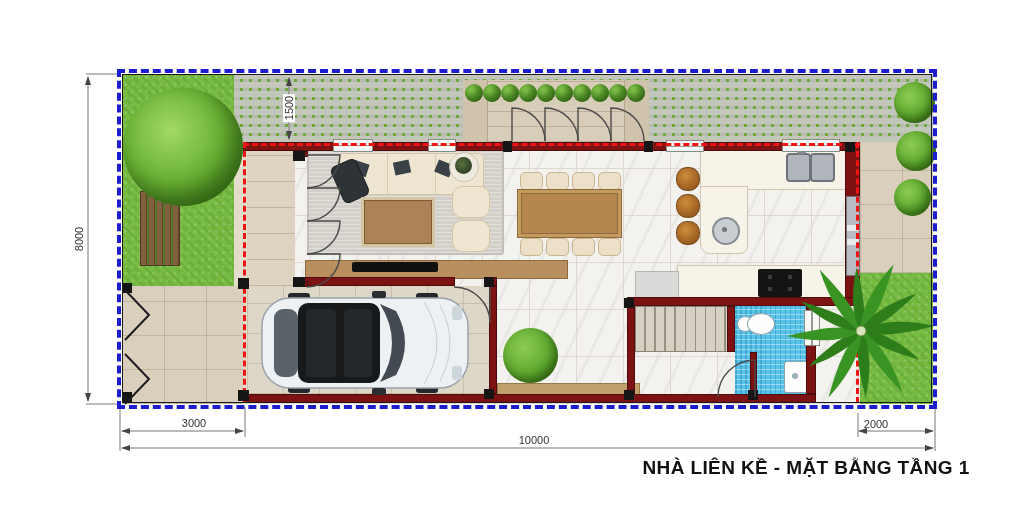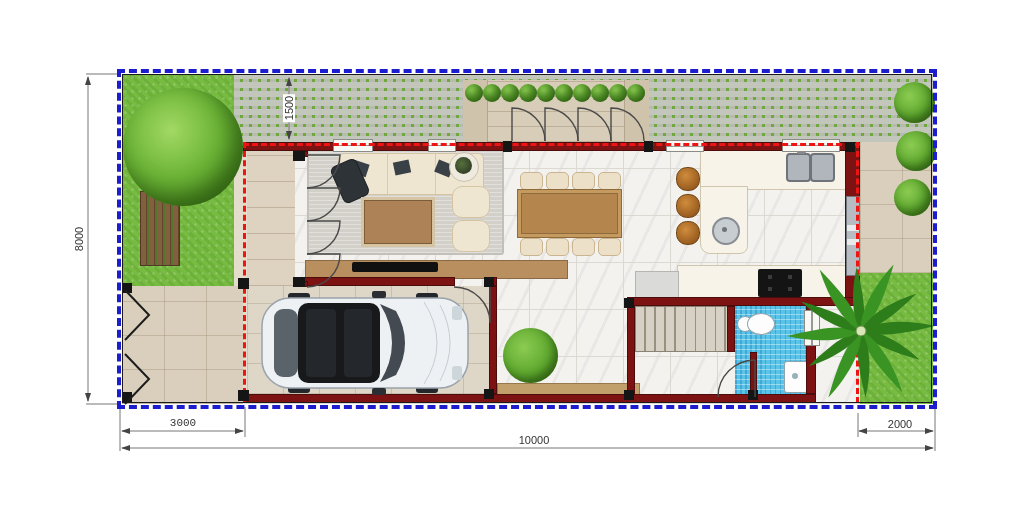--- a/index.html
+++ b/index.html
@@ -264,17 +264,18 @@
       <line x1="859" y1="431" x2="933" y2="431" marker-start="url(#ar)" marker-end="url(#ar)"></line>
       <line x1="122" y1="448" x2="933" y2="448" marker-start="url(#ar)" marker-end="url(#ar)"></line>
     </g>
   </svg>
 
   <div class="abs black-line" style="left:122px;top:74px;width:808px;height:327px;pointer-events:none;"></div>
   <div class="abs blue-dash" style="left:117px;top:69px;width:812px;height:332px;pointer-events:none;"></div>
 
   <div class="dim vtext" style="left:79px;top:239px;">8000</div>
   <div class="dim vtext" style="left:289px;top:108px;background:#fff;padding:0 2px;">1500</div>
-  <div class="dim" style="left:183px;top:423px;font-family:Liberation Mono, monospace;">3000</div>
-  <div class="dim" style="left:900px;top:424px;">2000</div>
+  <div class="dim" style="left:194px;top:423px;">3000</div>
+  <div class="dim" style="left:876px;top:424px;">2000</div>
   <div class="dim" style="left:534px;top:440px;">10000</div>
 
+  <div class="title" style="left:806px;top:468px;">NHÀ LIÊN KỀ - MẶT BẰNG TẦNG 1</div>
 </div>
 
 </body></html>

